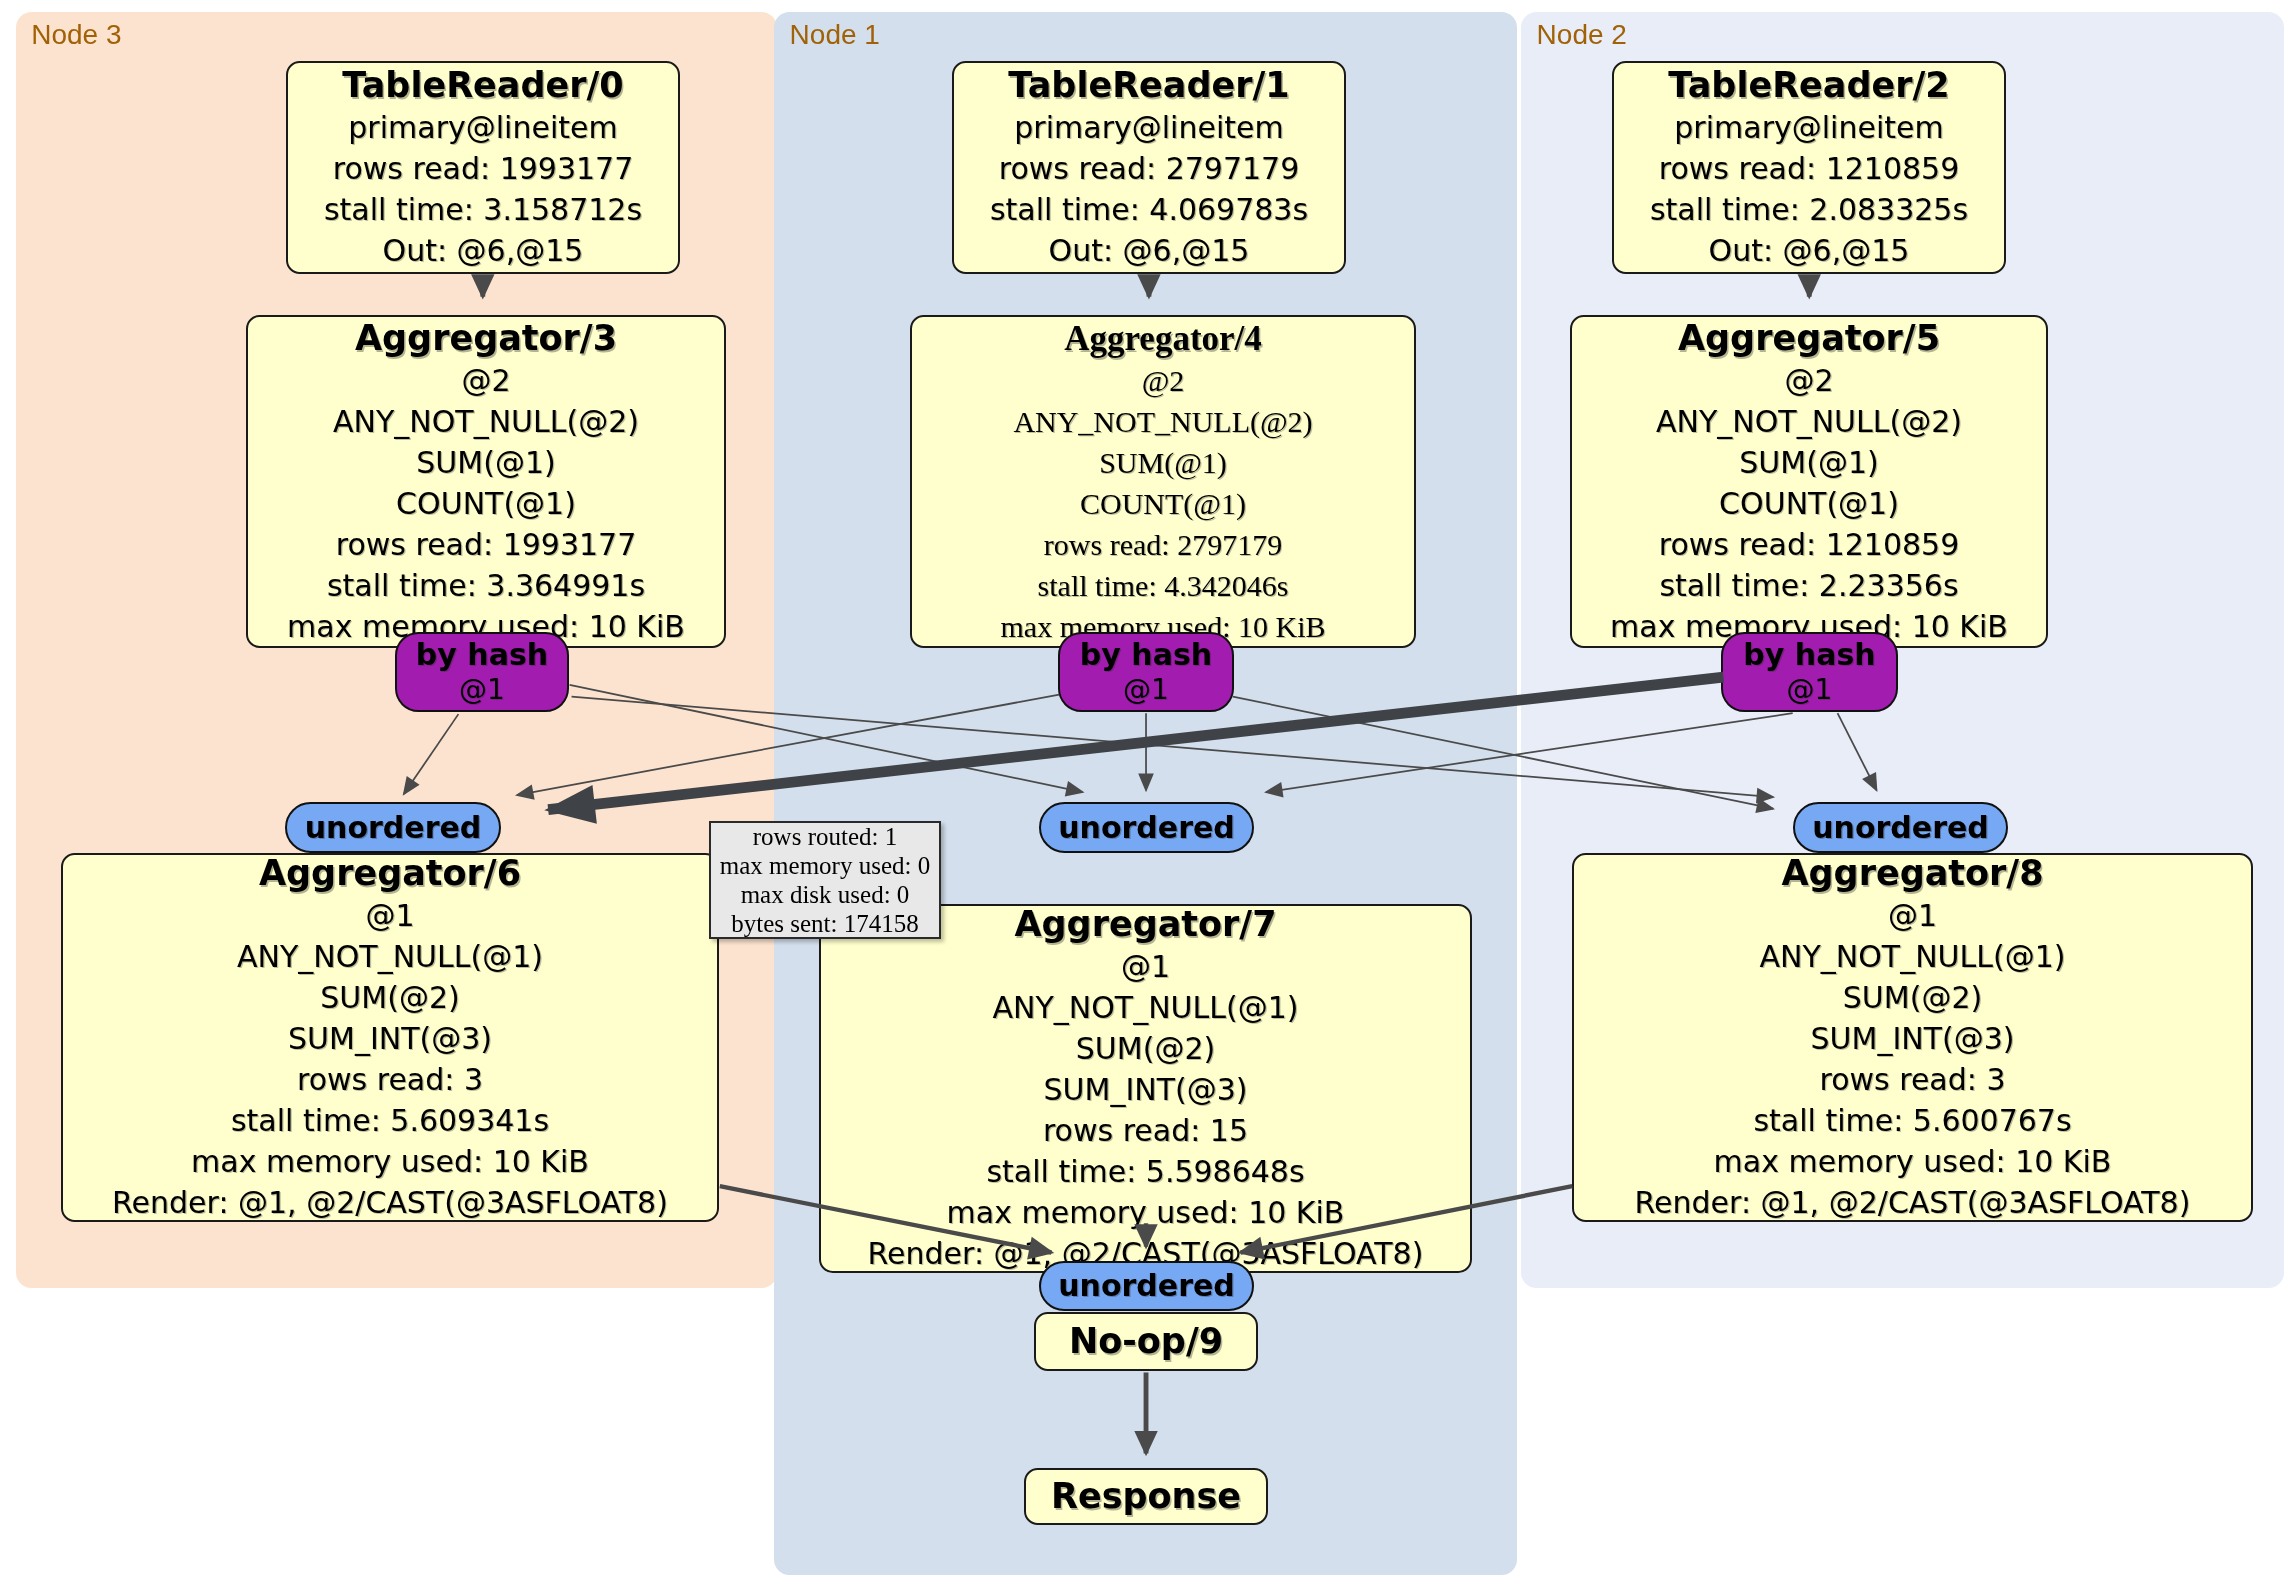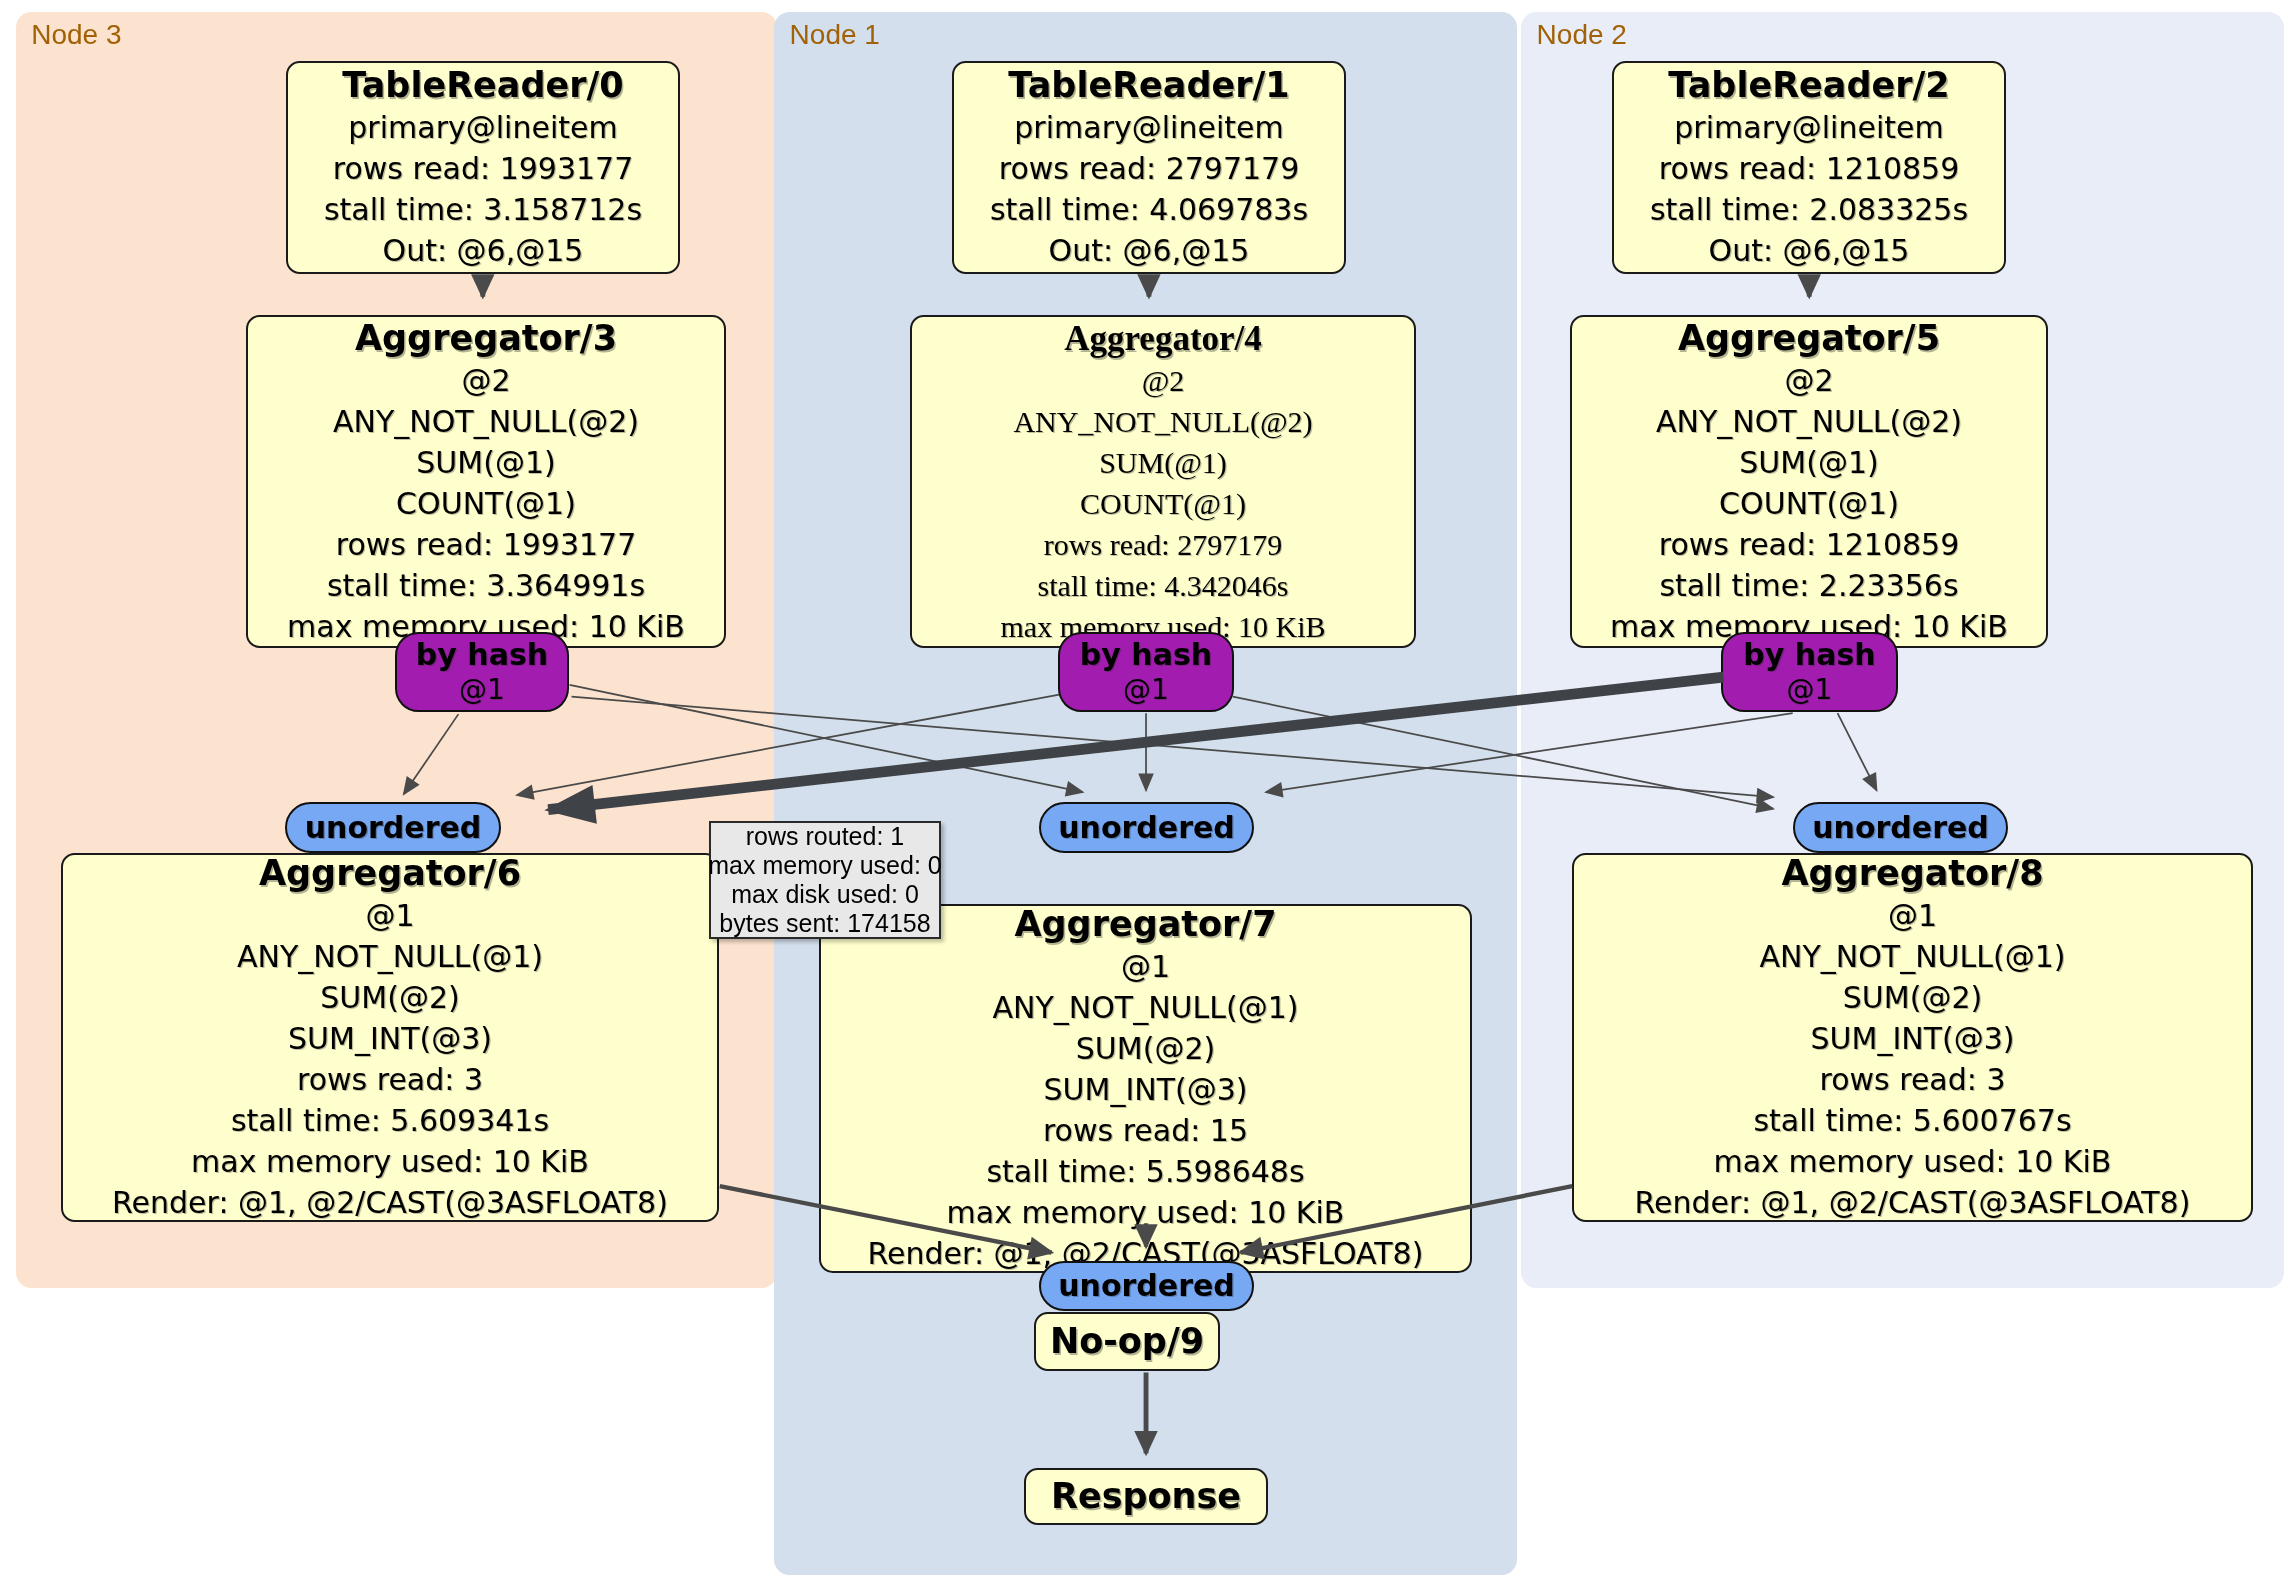--- a/index.html
+++ b/index.html
@@ -20,21 +20,21 @@
   .byhash{background:#a21caf;border-radius:23.4px;}
   .unordered{background:#77a8f3;border-radius:26px;}
   .rtitle{font-size:30px;font-weight:bold;line-height:36px;white-space:nowrap;
           text-shadow:1.2px 1.2px 0.5px rgba(40,40,40,.35);}
   .rsub{font-size:28px;line-height:34px;white-space:nowrap;
         text-shadow:1px 1px 0.5px rgba(40,40,40,.3);}
   #edgelayer{position:absolute;left:0;top:0;width:2294px;height:1596px;pointer-events:none;}
   .tooltip{position:absolute;background:#e8e8e8;border:2.4px solid #2a2a2a;
            display:flex;flex-direction:column;justify-content:center;align-items:center;
            box-sizing:border-box;text-align:center;box-shadow:2.9px 2.9px 3.9px rgba(0,0,0,.25);}
-  .tline{font-family:Liberation Sans, sans-serif;font-size:25px;line-height:29px;white-space:nowrap;}
+  .tline{font-family:Liberation Serif, serif;font-size:25px;line-height:29px;white-space:nowrap;}
 </style>
 </head>
 <body>
 
 <div id="stage">
 
   <div class="panel" style="left:15.6px;top:11.7px;width:761px;height:1276px;background:#fce3cf;">
     <div class="panel-label">Node 3</div>
   </div>
   <div class="panel" style="left:774px;top:11.7px;width:743px;height:1563px;background:#d3dfec;">
@@ -150,21 +150,21 @@
   <div class="router unordered" style="left:1039px;top:802px;width:215px;height:51px;">
     <div class="rtitle">unordered</div>
   </div>
   <div class="router unordered" style="left:1793px;top:802px;width:215px;height:51px;">
     <div class="rtitle">unordered</div>
   </div>
 
   <div class="router unordered" style="left:1039px;top:1261px;width:215px;height:50px;">
     <div class="rtitle">unordered</div>
   </div>
-  <div class="pbox" style="left:1034px;top:1312px;width:186px;height:59px;">
+  <div class="pbox" style="left:1034px;top:1312px;width:224px;height:59px;">
     <div class="ptitle">No-op/9</div>
   </div>
   <div class="pbox" style="left:1024px;top:1468px;width:244px;height:57px;">
     <div class="ptitle">Response</div>
   </div>
 
   <svg id="edgelayer" viewBox="0 0 2352 1636">
     <defs>
       <marker id="ahS" markerUnits="userSpaceOnUse" markerWidth="22" markerHeight="18" refX="18" refY="9" orient="auto">
         <path d="M1,1 L20,9 L1,17 z" fill="#4a4a4a"></path>

